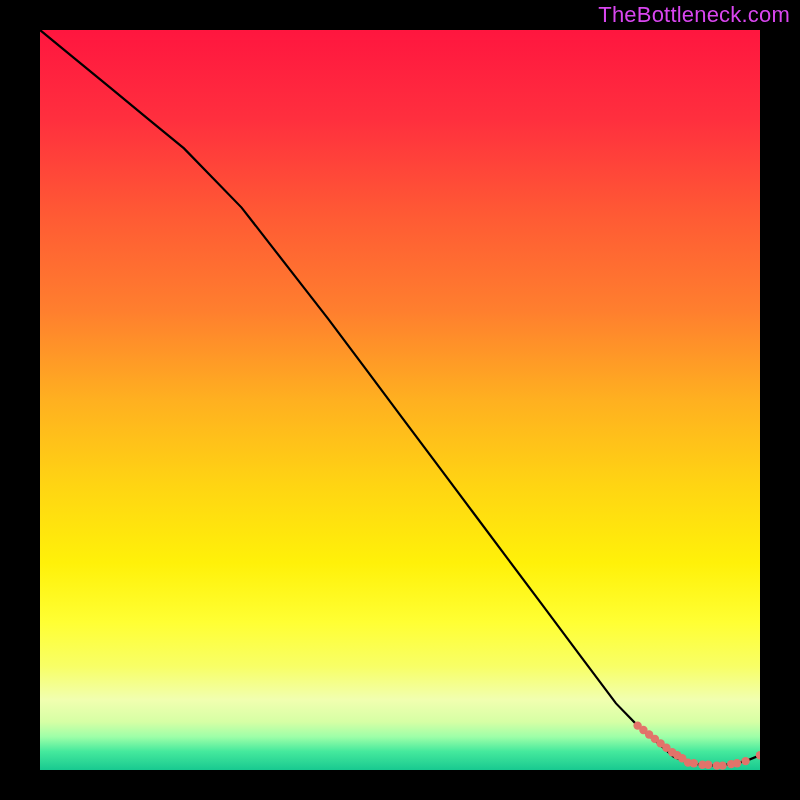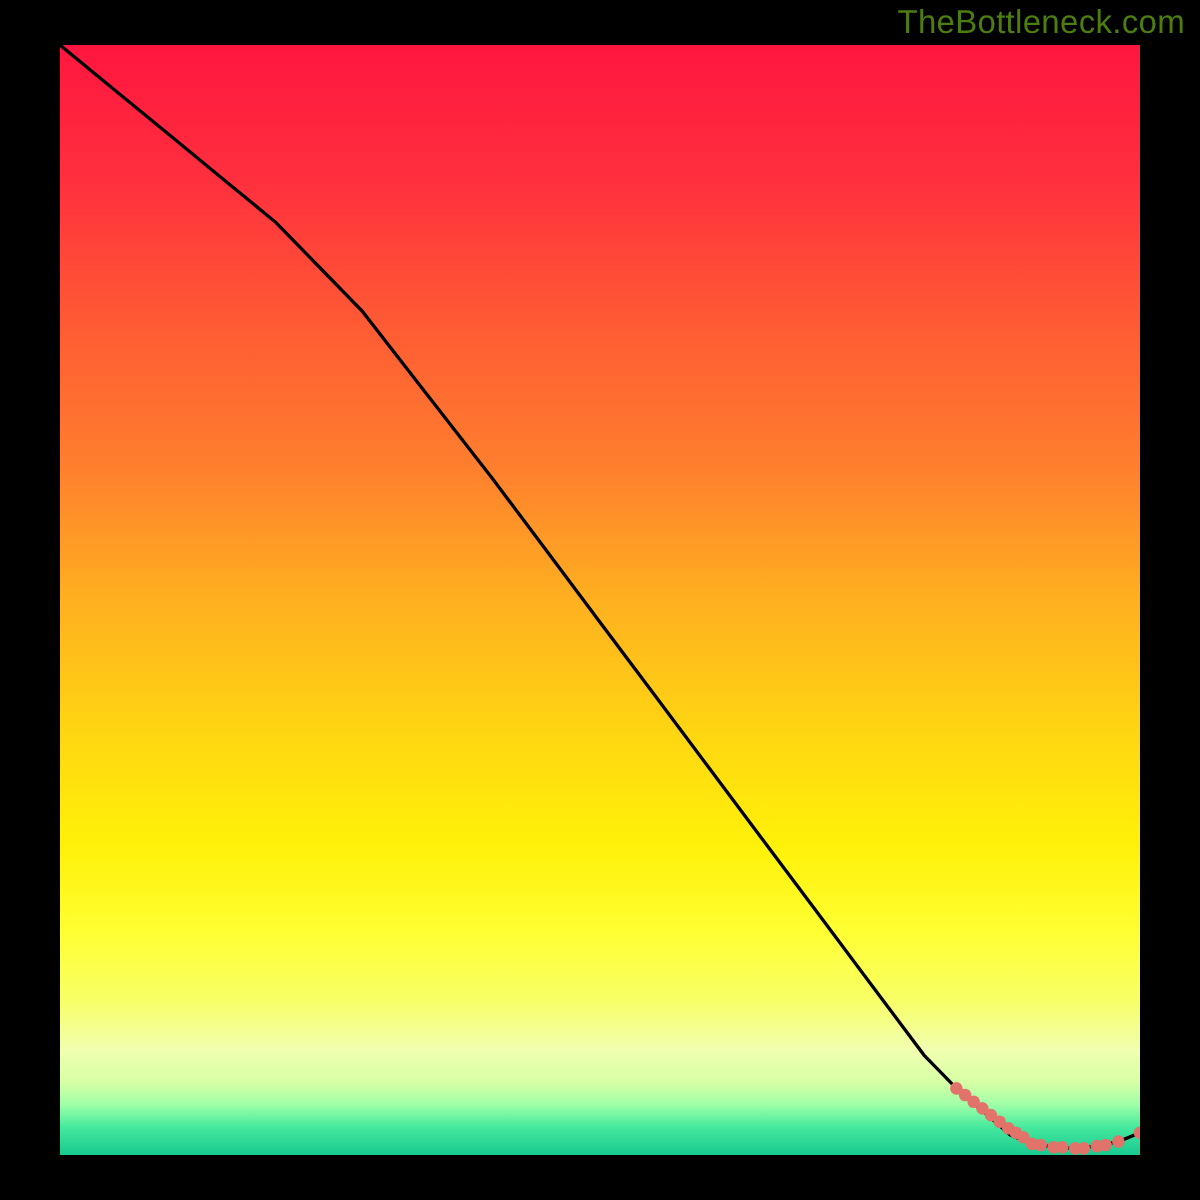--- a/index.html
+++ b/index.html
@@ -14,21 +14,21 @@
   .frame {
     position: relative;
     width: 800px;
     height: 800px;
     background: #000;
   }
   .watermark {
     position: absolute;
     top: 2px;
     right: 10px;
-    color: #4d7c0f;
+    color: #d946ef;
     font-size: 22px;
     font-weight: 500;
     letter-spacing: 0.2px;
   }
   .plot {
     position: absolute;
     left: 40px;
     top: 30px;
     width: 720px;
     height: 740px;

